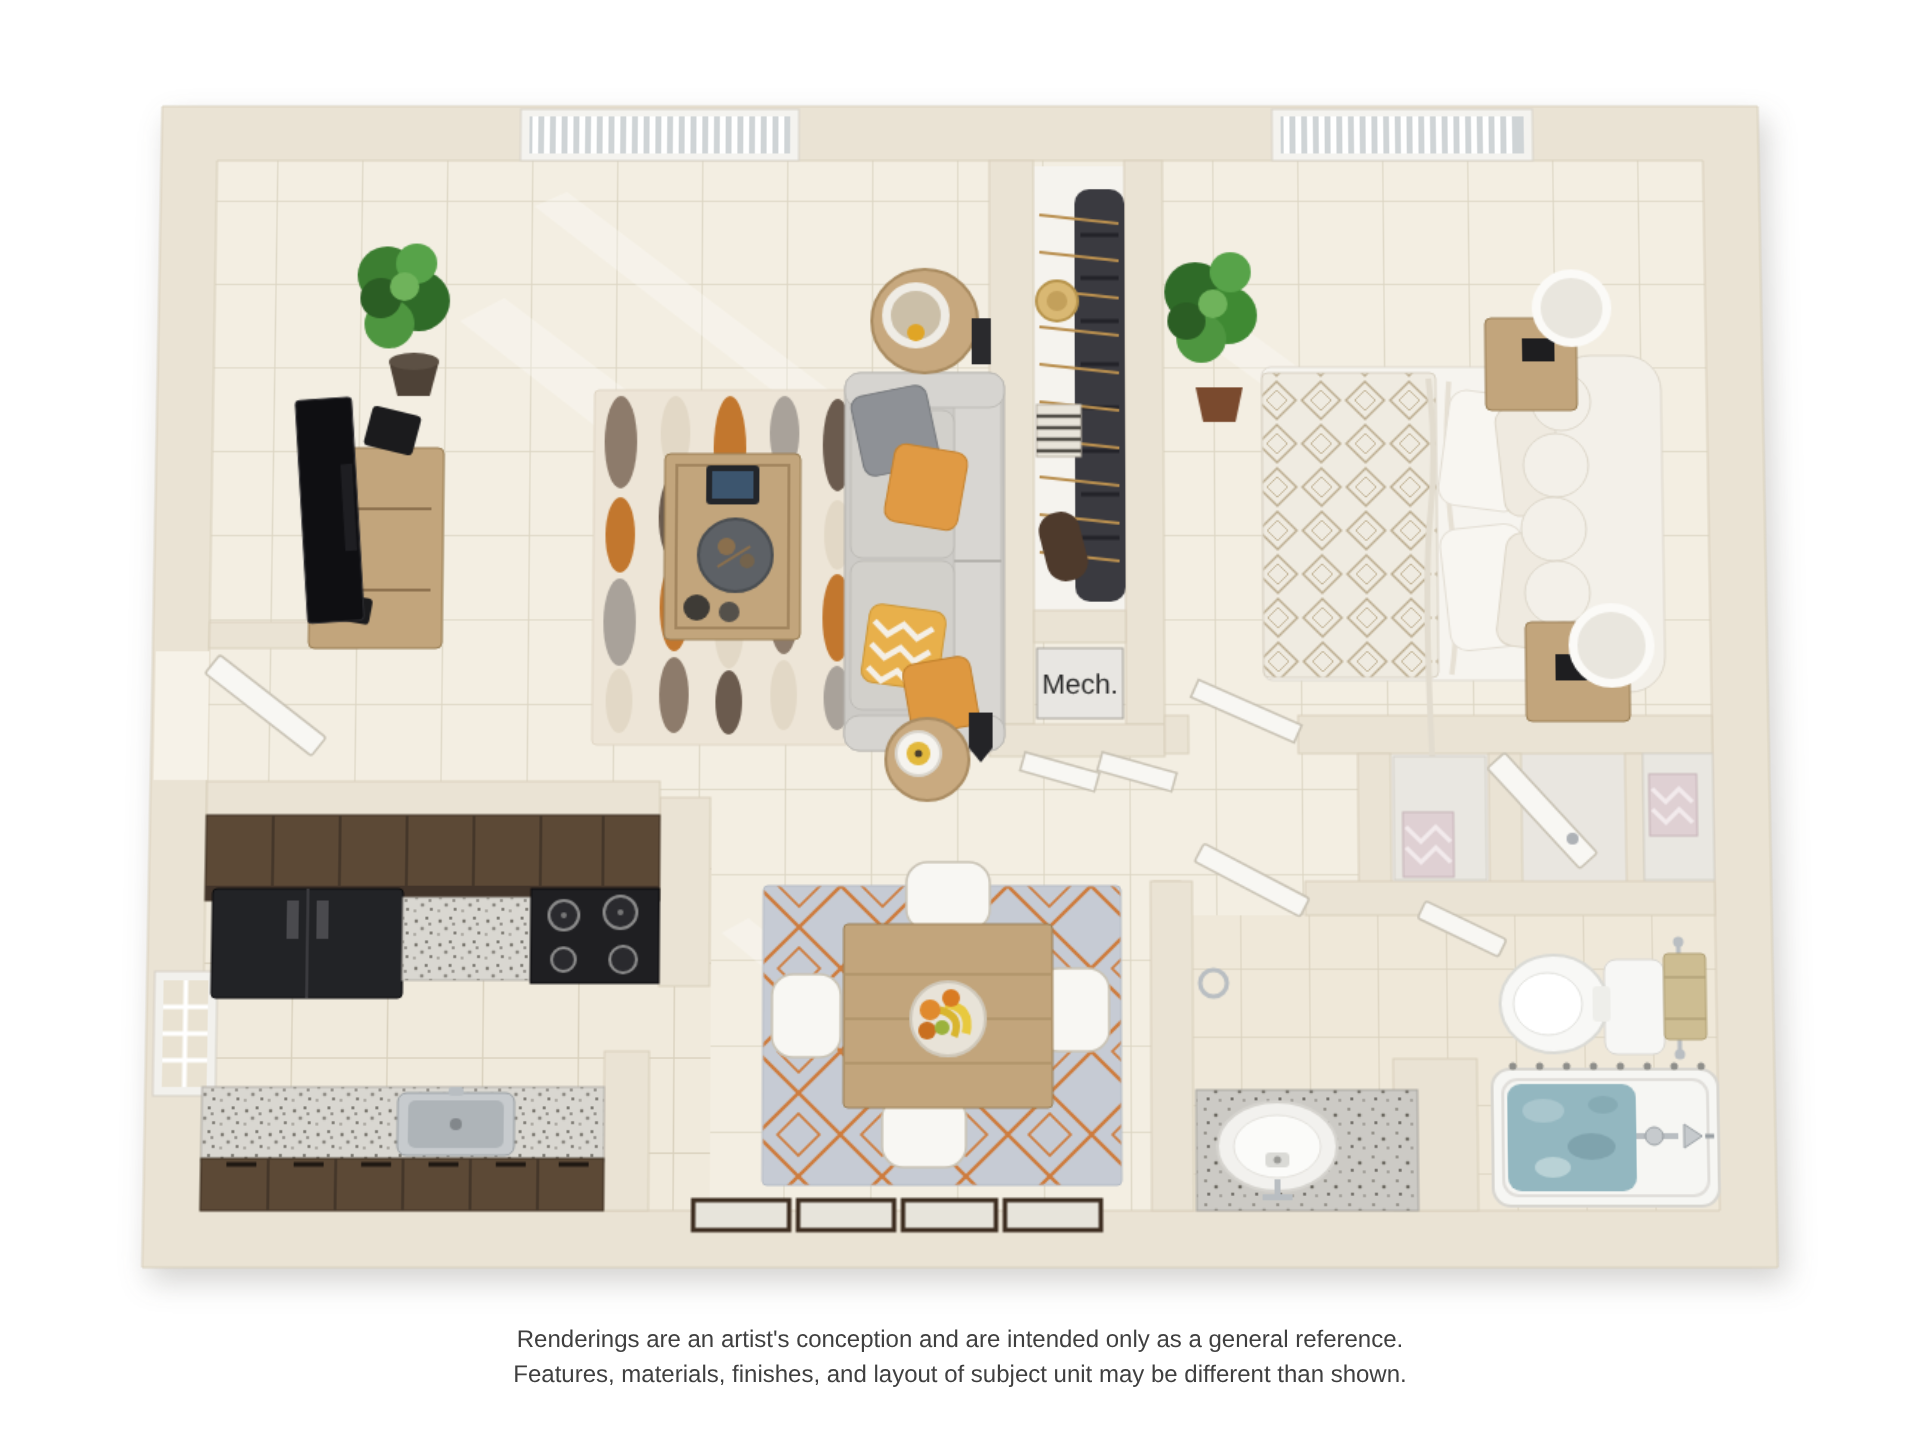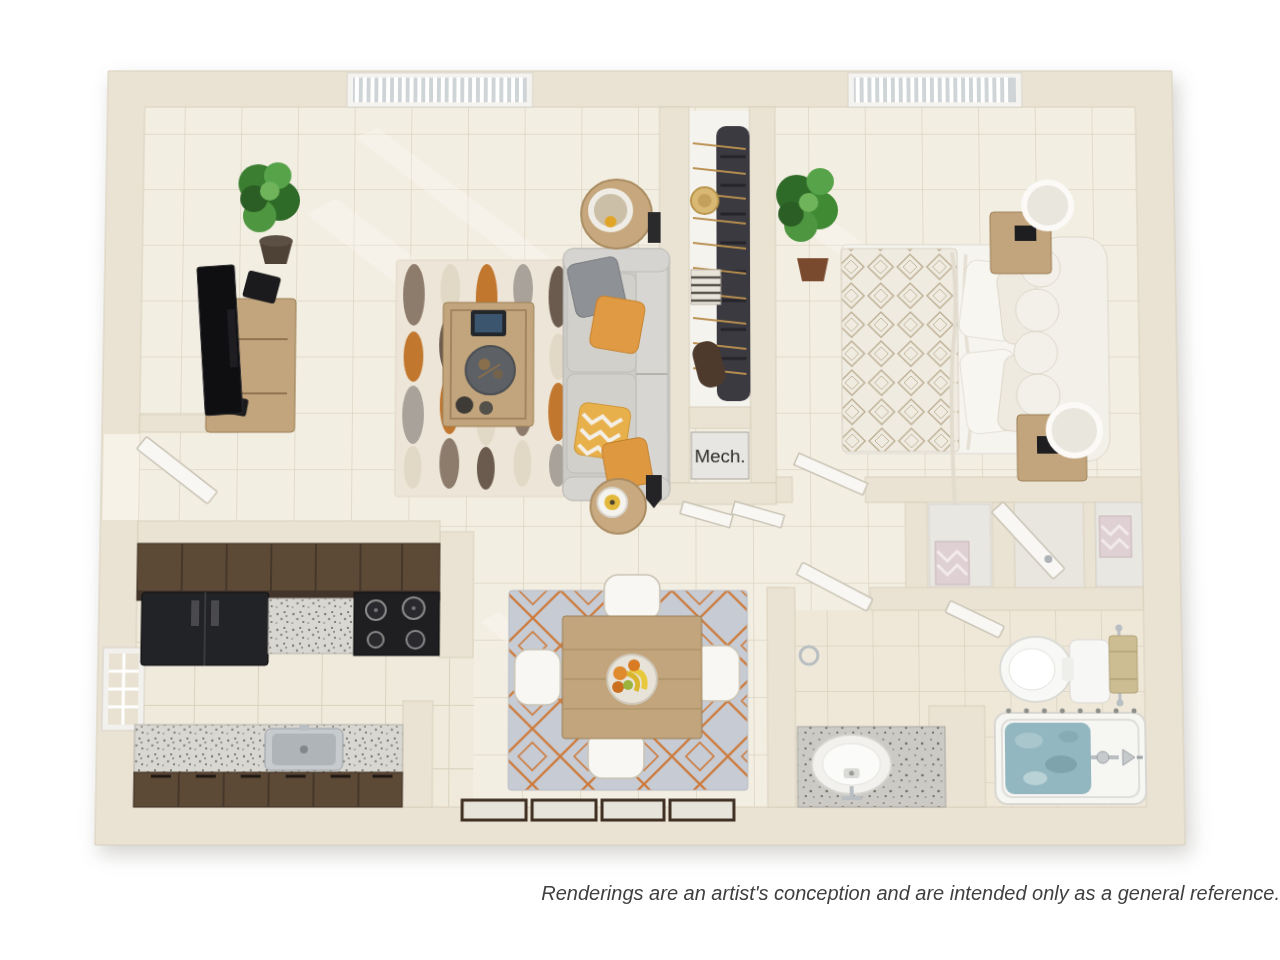--- a/index.html
+++ b/index.html
@@ -14,22 +14,22 @@
   body{background:var(--pageBg);font-family:"Liberation Sans",sans-serif;}
   .page{position:relative;width:1280px;height:960px;background:var(--pageBg);overflow:hidden;}
   .plan-wrap{position:absolute;left:0;top:0;width:1280px;height:870px;
     transform:perspective(2200px) rotateX(4deg);transform-origin:50% 96%;
     filter:drop-shadow(5px 9px 10px rgba(60,55,45,.22));}
   svg{display:block;}
   .wall{fill:var(--wall);stroke:var(--wallStroke);stroke-width:1;}
   .door{fill:var(--doorWhite);stroke:var(--doorStroke);stroke-width:1.5;}
   .wood{fill:var(--woodLight);stroke:#9A7F55;stroke-width:1;}
   .mech-text{font-family:"Liberation Sans",sans-serif;font-size:19px;fill:var(--textDark);}
-  .caption{position:absolute;left:0;top:882px;width:100%;text-align:right;
-    color:var(--caption);font-size:20px;line-height:23px;font-style:italic;}
+  .caption{position:absolute;left:0;top:882px;width:100%;text-align:center;
+    color:var(--caption);font-size:16px;line-height:23px;}
 </style>
 </head>
 <body>
 
 <div class="page">
   <div class="plan-wrap">
   <svg width="1280" height="870" viewBox="0 0 1280 870">
     <defs>
       <pattern id="tileMain" width="58" height="58" patternUnits="userSpaceOnUse">
         <rect width="58" height="58" fill="#F3EEE2"></rect>
@@ -424,14 +424,15 @@
           <circle cx="1118" cy="710" r="2.5"></circle>
               <circle cx="1136" cy="710" r="2.5"></circle>
         </g>
       </g>
     </g>
   </svg>
   </div>
 
   <div class="caption">
     <div>Renderings are an artist's conception and are intended only as a general reference.</div>
+    <div>Features, materials, finishes, and layout of subject unit may be different than shown.</div>
   </div>
 </div>
 
 </body></html>

